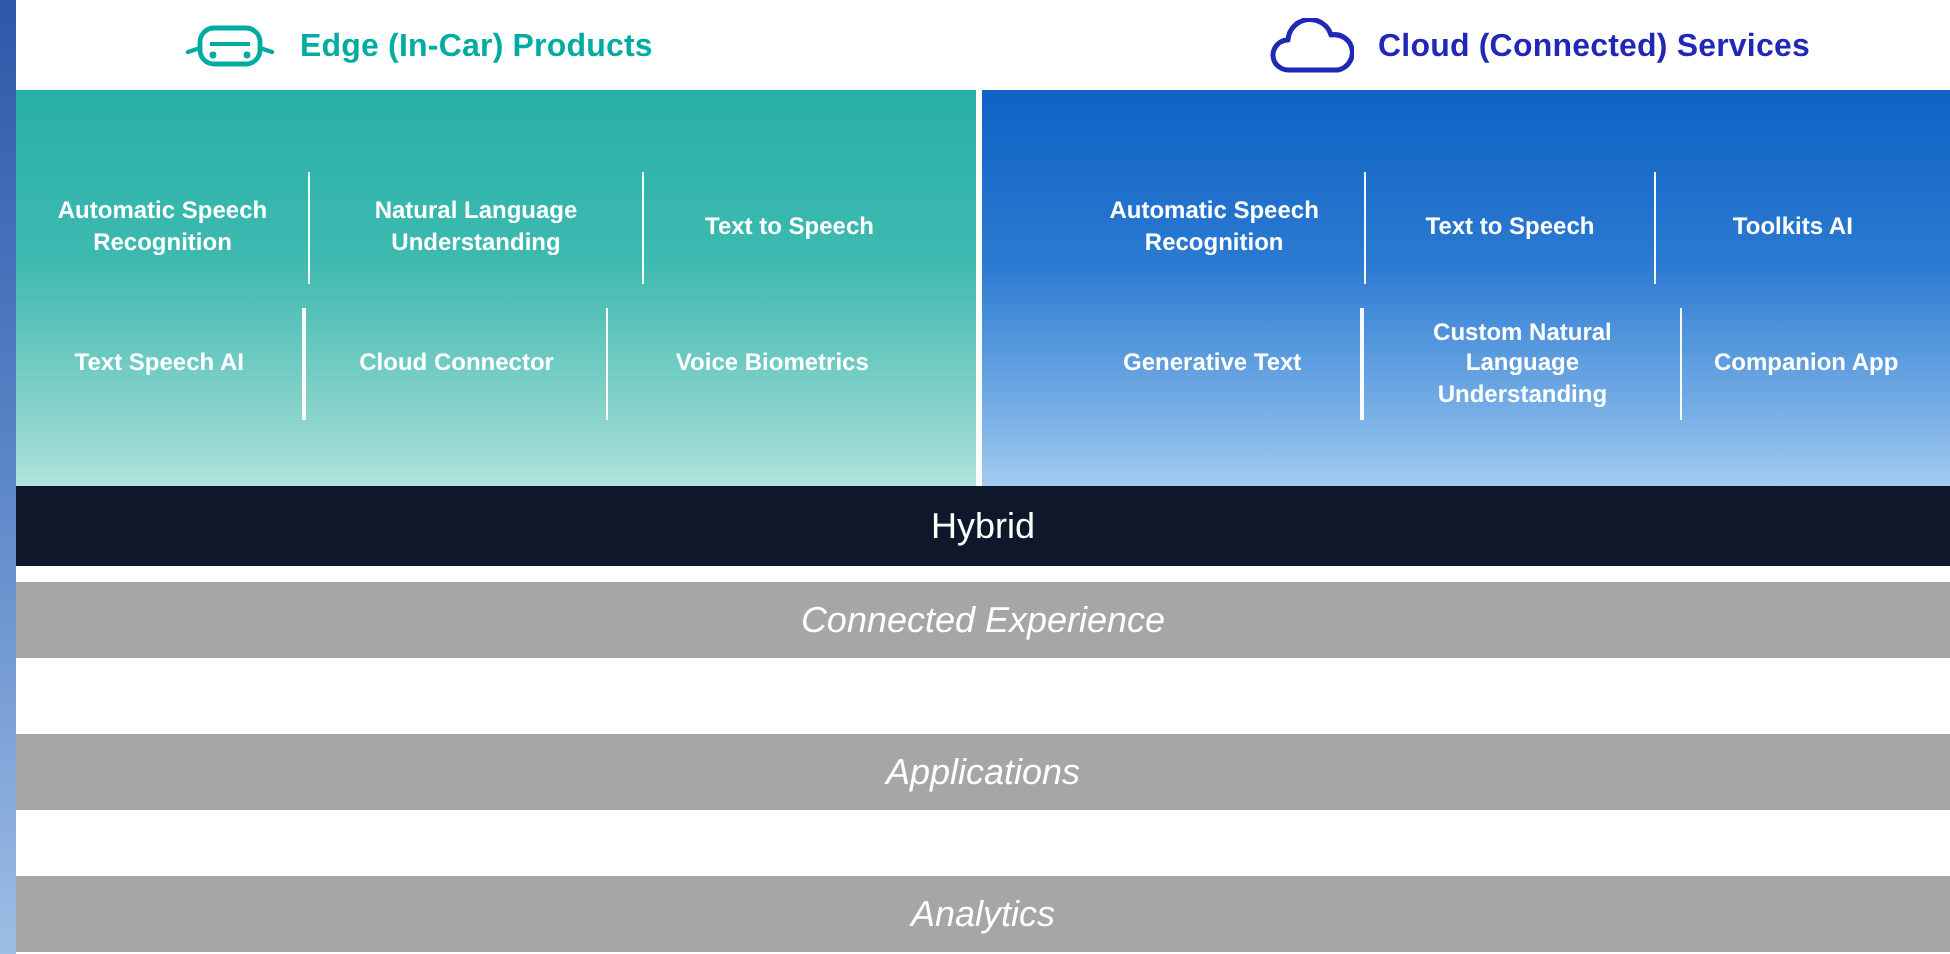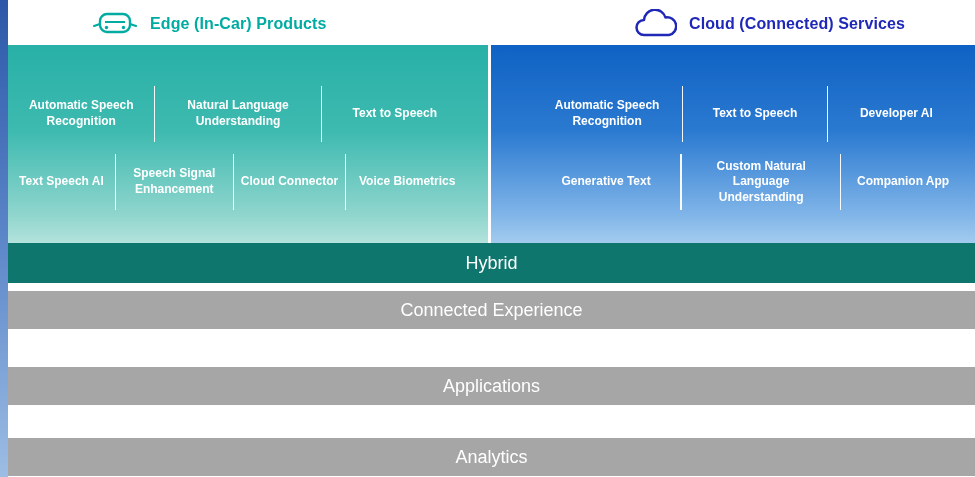--- a/index.html
+++ b/index.html
@@ -26,22 +26,22 @@
 
   .prow { display:flex; align-items:stretch; height:62px; }
   .edge-panel .prow { padding-right:20px; }
   .cloud-panel .prow { padding-left:41px; padding-right:10px; }
   .cell { display:flex; align-items:center; justify-content:center; text-align:center;
     color:#ffffff; font-weight:bold; font-size:12px; line-height:1.3; padding:0 7px; }
   .vdiv { width:1px; background:rgba(255,255,255,.95); margin:3px 0; }
 
   .bar { position:absolute; left:8px; width:967px; color:#ffffff; display:flex;
     align-items:center; justify-content:center; font-size:18px; }
-  .bar.hybrid { top:243px; height:40px; background:#0f766e; }
-  .bar.gray { height:38px; background:#a6a6a6; }
+  .bar.hybrid { top:243px; height:40px; background:#0f172a; }
+  .bar.gray { height:38px; background:#a6a6a6;font-style:italic; }
   .bar.g0 { top:291px; }
   .bar.g1 { top:340px; }
   .bar.g2 { top:367px; }
   .bar.g3 { top:438px; }
 </style>
 </head>
 <body>
 
 <div class="slide">
   <div class="left-strip"></div>
@@ -72,35 +72,34 @@
     <div class="prow">
       <div class="cell" style="flex:1">Automatic Speech Recognition</div>
       <div class="vdiv"></div>
       <div class="cell" style="flex:1.14">Natural Language Understanding</div>
       <div class="vdiv"></div>
       <div class="cell" style="flex:1">Text to Speech</div>
     </div>
     <div class="prow">
       <div class="cell" style="flex:.95">Text Speech AI</div>
       <div class="vdiv"></div>
-      <div class="cell" style="flex:1.05">Speech Signal Enhancement</div>
       <div class="vdiv"></div>
       <div class="cell" style="flex:1">Cloud Connector</div>
       <div class="vdiv"></div>
       <div class="cell" style="flex:1.1">Voice Biometrics</div>
     </div>
   </div>
 
   <div class="panel cloud-panel">
     <div class="prow">
       <div class="cell" style="flex:1.05">Automatic Speech Recognition</div>
       <div class="vdiv"></div>
       <div class="cell" style="flex:1">Text to Speech</div>
       <div class="vdiv"></div>
-      <div class="cell" style="flex:.95">Developer AI</div>
+      <div class="cell" style="flex:.95">Toolkits AI</div>
     </div>
     <div class="prow">
       <div class="cell" style="flex:1.1">Generative Text</div>
       <div class="vdiv"></div>
       <div class="vdiv"></div>
       <div class="cell" style="flex:1.18">Custom Natural Language Understanding</div>
       <div class="vdiv"></div>
       <div class="cell" style="flex:.9">Companion App</div>
     </div>
   </div>

